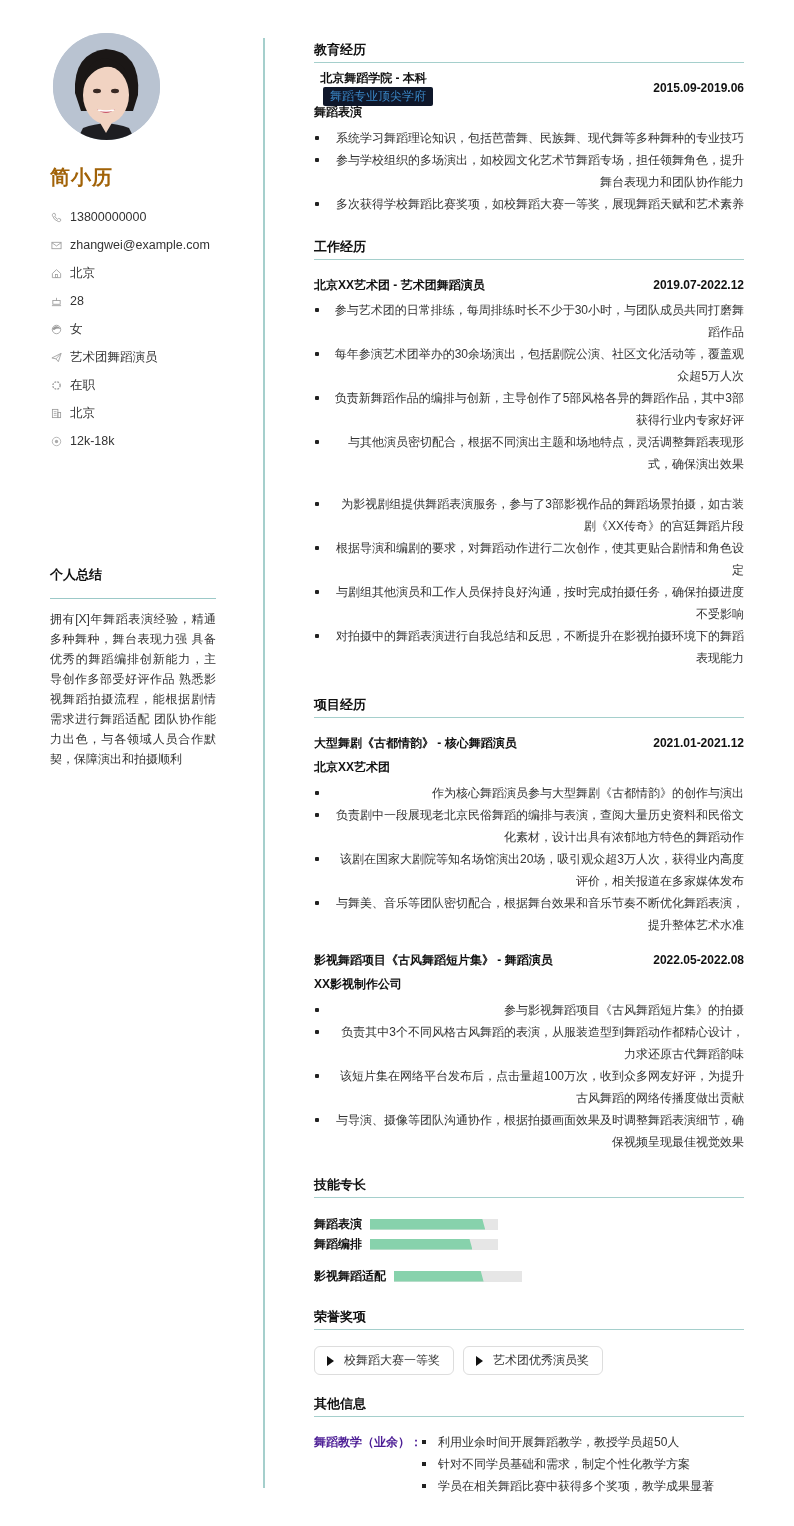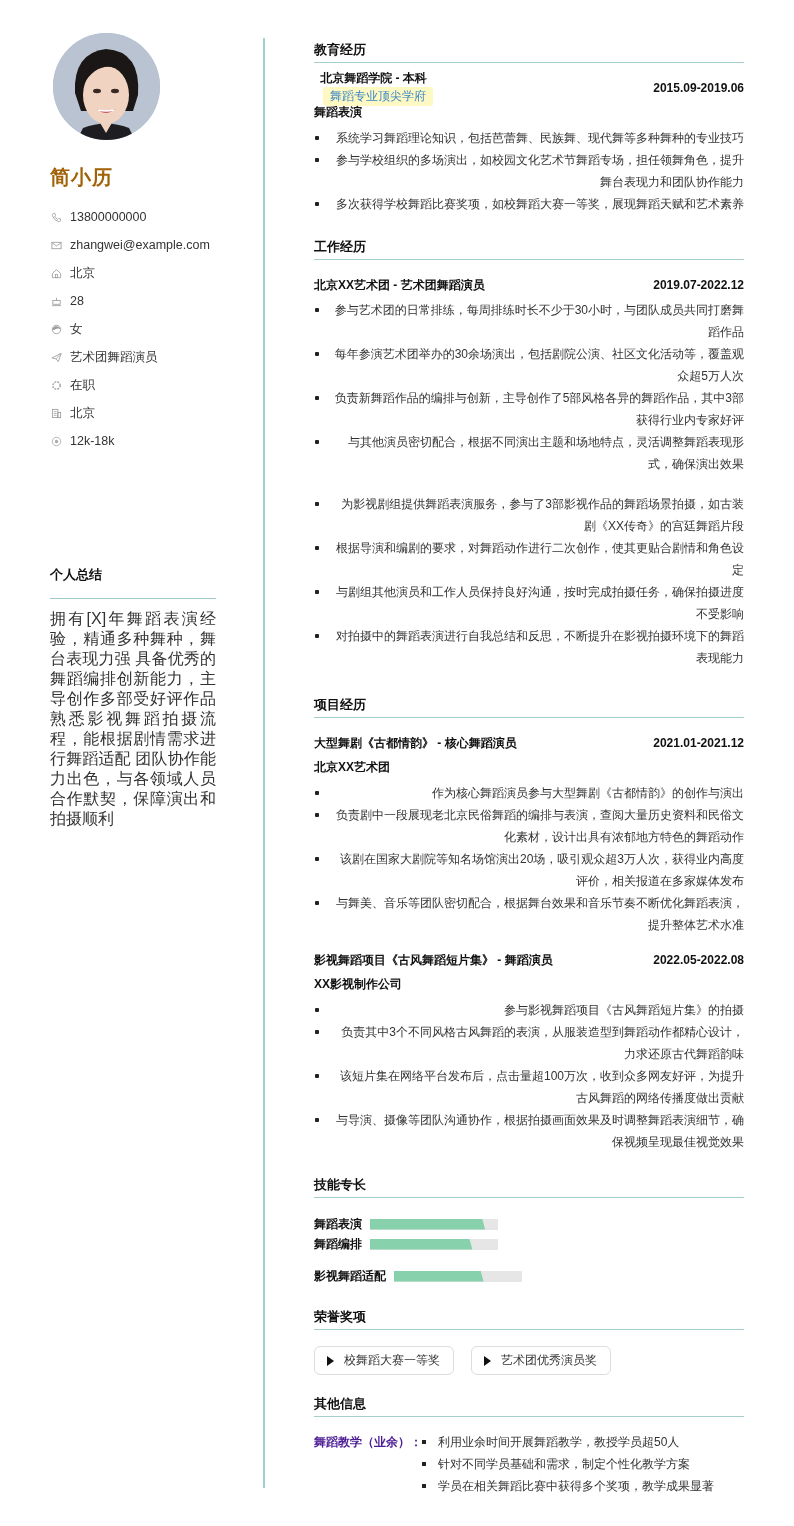--- a/index.html
+++ b/index.html
@@ -26,40 +26,40 @@
     width: 12px; height: 12px; margin-right: 8px; flex-shrink: 0;
     display: inline-flex; align-items: center; justify-content: center;
   }
   .contact-item .ic svg { width: 11px; height: 11px; }
 
   .summary { position: absolute; left: 50px; top: 566px; width: 166px; }
   .sec-title-side {
     font-size: 13px; font-weight: bold; color: #111;
     padding-bottom: 14px; border-bottom: 1px solid #9cc9c8;
   }
-  .summary-text { margin-top: 10px; font-size: 16px; line-height: 20px; color: #333; text-align: justify; }
+  .summary-text { margin-top: 10px; font-size: 12px; line-height: 20px; color: #333; text-align: justify; }
 
   .divider-v {
     position: absolute; left: 263px; top: 38px; width: 2px; height: 1450px; background: #a5cfcc;
   }
 
   
   .main { position: absolute; left: 314px; top: 41px; width: 430px; }
   .section { margin-bottom: 0; }
   .sec-title {
     font-size: 13px; font-weight: bold; color: #111;
     padding-bottom: 3px; border-bottom: 1px solid #a5cfcc;
   }
   .entry-head {
     display: flex; justify-content: space-between; align-items: center;
     font-size: 12px; font-weight: bold; color: #111; height: 20px;
   }
   .entry-head .left { display: flex; align-items: center; flex-direction: column; }
   .tag {
-    margin-left: 9px; background: #fef9c3; color: #3a86c6; font-weight: normal;
+    margin-left: 9px; background: #0f172a; color: #3a86c6; font-weight: normal;
     font-size: 12px; padding: 1px 7px; border-radius: 2px;
   }
   .entry-sub { font-size: 12px; font-weight: bold; color: #111; height: 20px; line-height: 20px; }
   ul.bullets { list-style: none; text-align: right; }
   ul.bullets li {
     position: relative; font-size: 12px; line-height: 22px; color: #333;
     text-indent: 17px;
   }
   ul.bullets li::before {
     content: ""; position: absolute; left: 1px; top: 9px; width: 4px; height: 4px;
@@ -68,21 +68,21 @@
 
   
   .skills { display: flex; flex-wrap: wrap; }
   .skill { display: flex; align-items: center; height: 20px; margin-right: 38px; }
   .skill-label { font-size: 12px; font-weight: bold; color: #111; margin-right: 8px; }
   .skill-bar { width: 128px; height: 11px; background: #e6e6e6; position: relative; overflow: hidden; }
   .skill-fill { position: absolute; left: 0; top: 0; height: 11px; background: #87d2ac;
     clip-path: polygon(0 0, 100% 0, calc(100% - 3px) 0, 100% 100%, 0 100%); }
 
   
-  .awards { display: flex; gap: 8px; }
+  .awards { display: flex; }
   .award {
     display: flex; align-items: center; height: 29px; padding: 0 13px 0 12px;
     border: 1px solid #ddd; border-radius: 6px; margin-right: 9px; font-size: 12px; color: #333;
   }
   .award .tri { width: 0; height: 0; border-left: 7px solid #111; border-top: 5px solid transparent;
     border-bottom: 5px solid transparent; margin-right: 10px; }
 
   
   .other-row { display: flex; }
   .other-label { font-size: 12px; font-weight: bold; color: #4c1d95; width: 106px; line-height: 22px; white-space: nowrap; }

